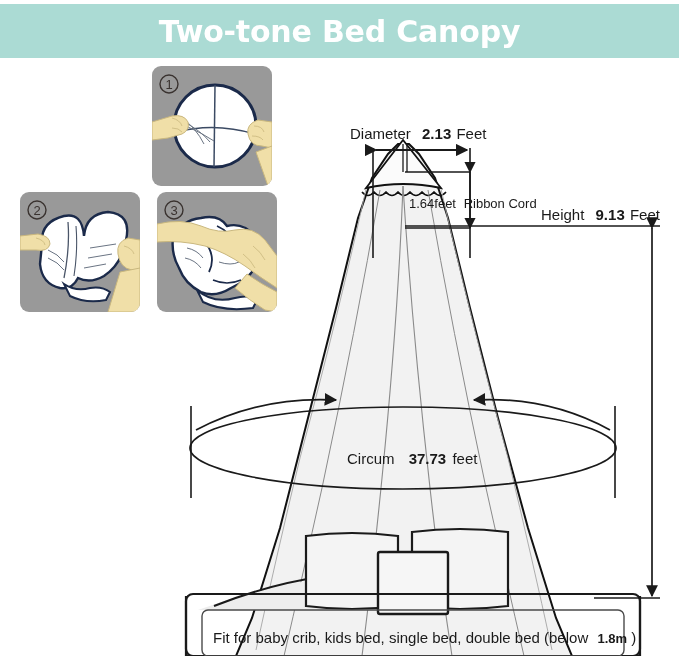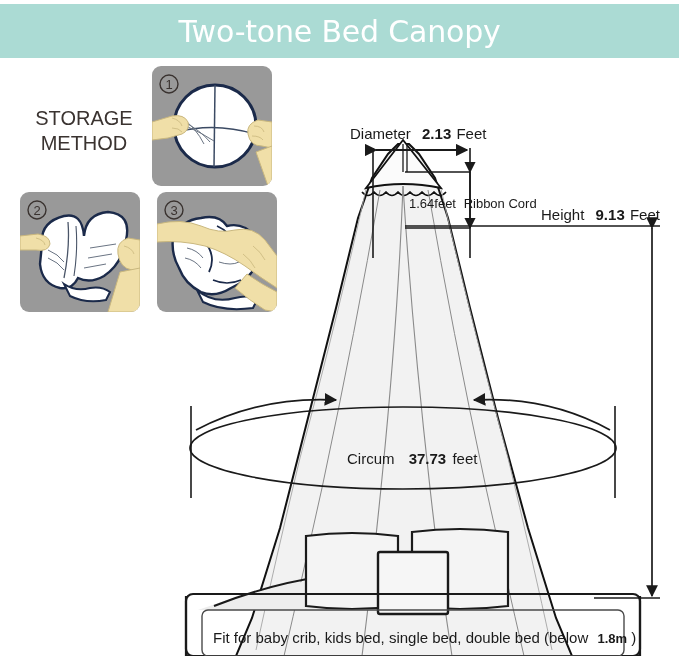--- a/index.html
+++ b/index.html
@@ -24,21 +24,21 @@
     width: 679px;
     height: 54px;
     background: #abdbd4;
     display: flex;
     align-items: center;
     justify-content: center;
   }
   #header-title {
     color: #ffffff;
     font-size: 30px;
-    font-weight: normal;
+    font-weight: bold;
     letter-spacing: -0.2px;
     font-family: "DejaVu Sans", sans-serif;
     white-space: nowrap;
   }
 
   
   #storage-section {
     position: absolute;
     left: 0;
     top: 60px;
@@ -88,24 +88,20 @@
 </style>
 </head>
 <body>
 
 <div id="header-banner">
   <div id="header-title">Two-tone Bed Canopy</div>
 </div>
 
 <div id="storage-section">
 
-  <div id="storage-heading">
-    <div>STORAGE</div>
-    <div>METHOD</div>
-  </div>
 
   <div class="storage-panel" id="storage-panel-1">
     <svg class="panel-svg" viewBox="0 0 120 120">
       <circle cx="63" cy="60" r="41" fill="#ffffff" stroke="#1b2a4a" stroke-width="3"></circle>
       <path d="M63 19 L62 101" fill="none" stroke="#3b4a63" stroke-width="1.5"></path>
       <path d="M24 66 Q63 56 103 68" fill="none" stroke="#3b4a63" stroke-width="1.5"></path>
       <path d="M30 52 Q44 62 52 78" fill="none" stroke="#6a7483" stroke-width="1"></path>
       <path d="M32 56 Q48 64 58 76" fill="none" stroke="#6a7483" stroke-width="1"></path>
       <path d="M34 60 Q50 67 62 75" fill="none" stroke="#6a7483" stroke-width="1"></path>
 

